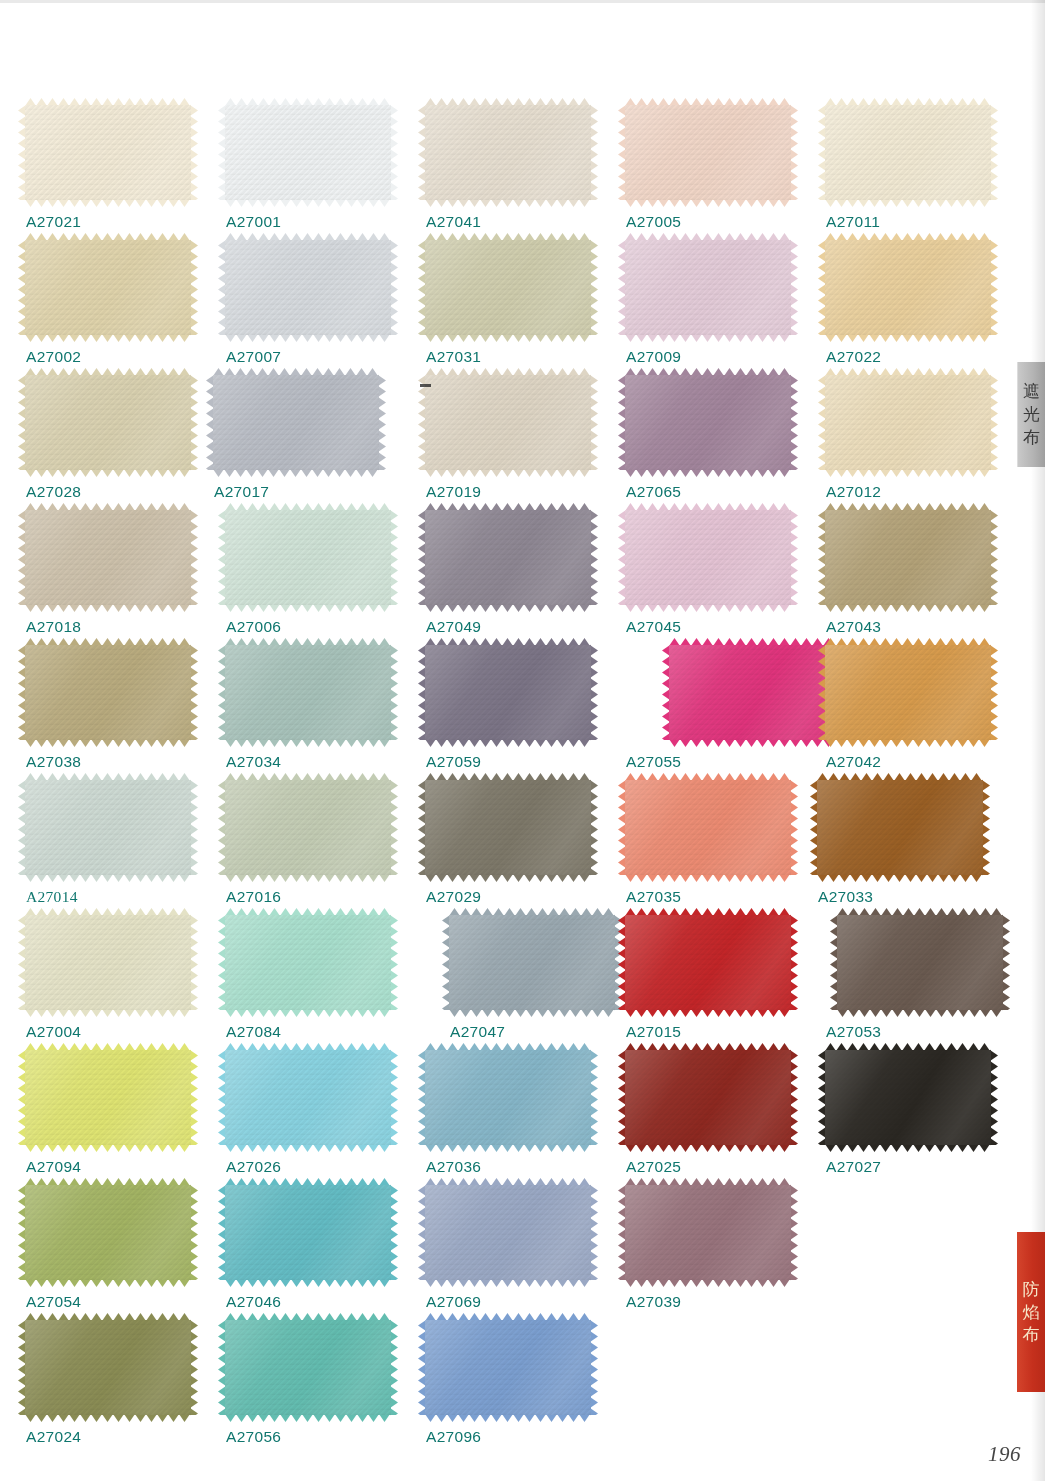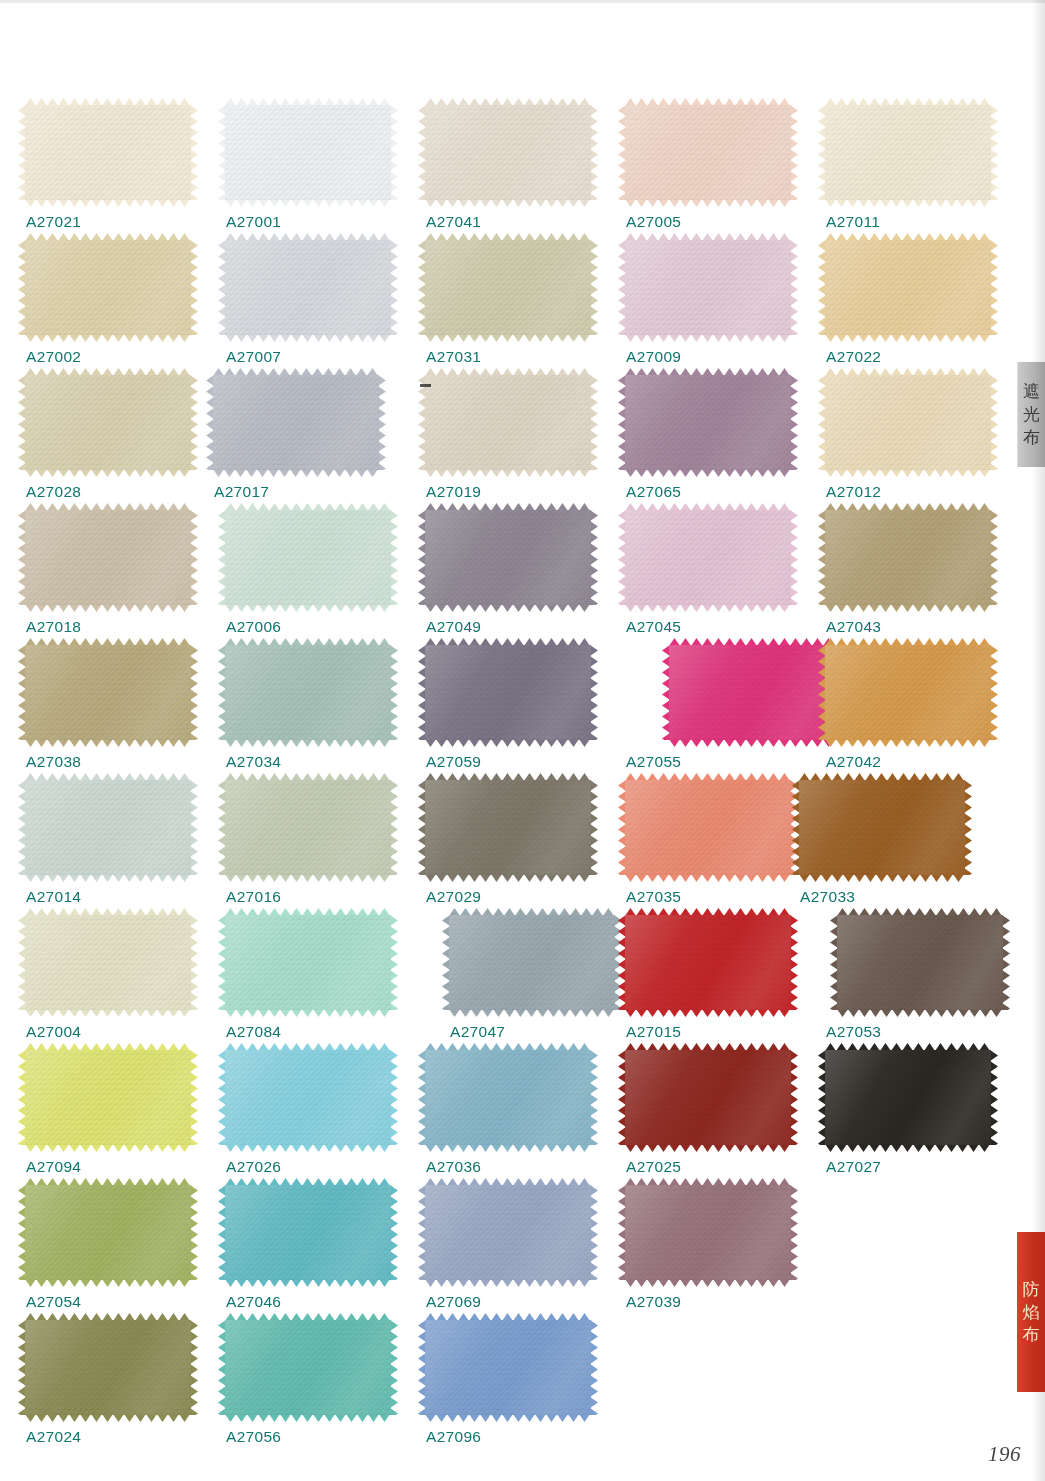--- a/index.html
+++ b/index.html
@@ -653,21 +653,21 @@
           <svg viewBox="0 0 8 95" preserveAspectRatio="none" class="pink-edge pink-right">
             <path d="M 0 0 L 8 5.5 L 0 11 L 8 16.5 L 0 22 L 8 27.5 L 0 33 L 8 38.5 L 0 44 L 8 49.5 L 0 55 L 8 60.5 L 0 66 L 8 71.5 L 0 77 L 8 82.5 L 0 88 L 8 93.5 L 0 99 L 0 95 Z" fill="#d79b4c"></path>
           </svg>
           <div class="chip-weave"></div>
           <div class="chip-sheen"></div>
         </div>
         <div class="swatch-label">A27042</div>
       </div>
     </div>
     <div class="swatch-row">
-      <div class="swatch-cell" style="left: 0px;">
+      <div class="swatch-cell" style="left: 0px; font-family: Liberation Serif, serif;">
         <div class="swatch-chip">
           <div class="chip-fabric" style="background: rgb(204, 217, 210);"></div>
           <svg viewBox="0 0 166 8" preserveAspectRatio="none" class="pink-edge pink-top">
             <path d="M 0 8 L 5.5 0 L 11 8 L 16.5 0 L 22 8 L 27.5 0 L 33 8 L 38.5 0 L 44 8 L 49.5 0 L 55 8 L 60.5 0 L 66 8 L 71.5 0 L 77 8 L 82.5 0 L 88 8 L 93.5 0 L 99 8 L 104.5 0 L 110 8 L 115.5 0 L 121 8 L 126.5 0 L 132 8 L 137.5 0 L 143 8 L 148.5 0 L 154 8 L 159.5 0 L 165 8 L 170.5 0 L 176 8 L 166 8 Z" fill="#ccd9d2"></path>
           </svg>
           <svg viewBox="0 0 166 8" preserveAspectRatio="none" class="pink-edge pink-bottom">
             <path d="M 0 0 L 5.5 8 L 11 0 L 16.5 8 L 22 0 L 27.5 8 L 33 0 L 38.5 8 L 44 0 L 49.5 8 L 55 0 L 60.5 8 L 66 0 L 71.5 8 L 77 0 L 82.5 8 L 88 0 L 93.5 8 L 99 0 L 104.5 8 L 110 0 L 115.5 8 L 121 0 L 126.5 8 L 132 0 L 137.5 8 L 143 0 L 148.5 8 L 154 0 L 159.5 8 L 165 0 L 170.5 8 L 176 0 L 166 0 Z" fill="#ccd9d2"></path>
           </svg>
           <svg viewBox="0 0 8 95" preserveAspectRatio="none" class="pink-edge pink-left">
             <path d="M 8 0 L 0 5.5 L 8 11 L 0 16.5 L 8 22 L 0 27.5 L 8 33 L 0 38.5 L 8 44 L 0 49.5 L 8 55 L 0 60.5 L 8 66 L 0 71.5 L 8 77 L 0 82.5 L 8 88 L 0 93.5 L 8 99 L 8 95 Z" fill="#ccd9d2"></path>
@@ -733,21 +733,21 @@
             <path d="M 8 0 L 0 5.5 L 8 11 L 0 16.5 L 8 22 L 0 27.5 L 8 33 L 0 38.5 L 8 44 L 0 49.5 L 8 55 L 0 60.5 L 8 66 L 0 71.5 L 8 77 L 0 82.5 L 8 88 L 0 93.5 L 8 99 L 8 95 Z" fill="#ec8b72"></path>
           </svg>
           <svg viewBox="0 0 8 95" preserveAspectRatio="none" class="pink-edge pink-right">
             <path d="M 0 0 L 8 5.5 L 0 11 L 8 16.5 L 0 22 L 8 27.5 L 0 33 L 8 38.5 L 0 44 L 8 49.5 L 0 55 L 8 60.5 L 0 66 L 8 71.5 L 0 77 L 8 82.5 L 0 88 L 8 93.5 L 0 99 L 0 95 Z" fill="#ec8b72"></path>
           </svg>
           <div class="chip-weave"></div>
           <div class="chip-sheen"></div>
         </div>
         <div class="swatch-label">A27035</div>
       </div>
-      <div class="swatch-cell" style="left: 774px;">
+      <div class="swatch-cell" style="left: 792px;">
         <div class="swatch-chip">
           <div class="chip-fabric" style="background: rgb(154, 95, 36);"></div>
           <svg viewBox="0 0 166 8" preserveAspectRatio="none" class="pink-edge pink-top">
             <path d="M 0 8 L 5.5 0 L 11 8 L 16.5 0 L 22 8 L 27.5 0 L 33 8 L 38.5 0 L 44 8 L 49.5 0 L 55 8 L 60.5 0 L 66 8 L 71.5 0 L 77 8 L 82.5 0 L 88 8 L 93.5 0 L 99 8 L 104.5 0 L 110 8 L 115.5 0 L 121 8 L 126.5 0 L 132 8 L 137.5 0 L 143 8 L 148.5 0 L 154 8 L 159.5 0 L 165 8 L 170.5 0 L 176 8 L 166 8 Z" fill="#9a5f24"></path>
           </svg>
           <svg viewBox="0 0 166 8" preserveAspectRatio="none" class="pink-edge pink-bottom">
             <path d="M 0 0 L 5.5 8 L 11 0 L 16.5 8 L 22 0 L 27.5 8 L 33 0 L 38.5 8 L 44 0 L 49.5 8 L 55 0 L 60.5 8 L 66 0 L 71.5 8 L 77 0 L 82.5 8 L 88 0 L 93.5 8 L 99 0 L 104.5 8 L 110 0 L 115.5 8 L 121 0 L 126.5 8 L 132 0 L 137.5 8 L 143 0 L 148.5 8 L 154 0 L 159.5 8 L 165 0 L 170.5 8 L 176 0 L 166 0 Z" fill="#9a5f24"></path>
           </svg>
           <svg viewBox="0 0 8 95" preserveAspectRatio="none" class="pink-edge pink-left">
             <path d="M 8 0 L 0 5.5 L 8 11 L 0 16.5 L 8 22 L 0 27.5 L 8 33 L 0 38.5 L 8 44 L 0 49.5 L 8 55 L 0 60.5 L 8 66 L 0 71.5 L 8 77 L 0 82.5 L 8 88 L 0 93.5 L 8 99 L 8 95 Z" fill="#9a5f24"></path>

